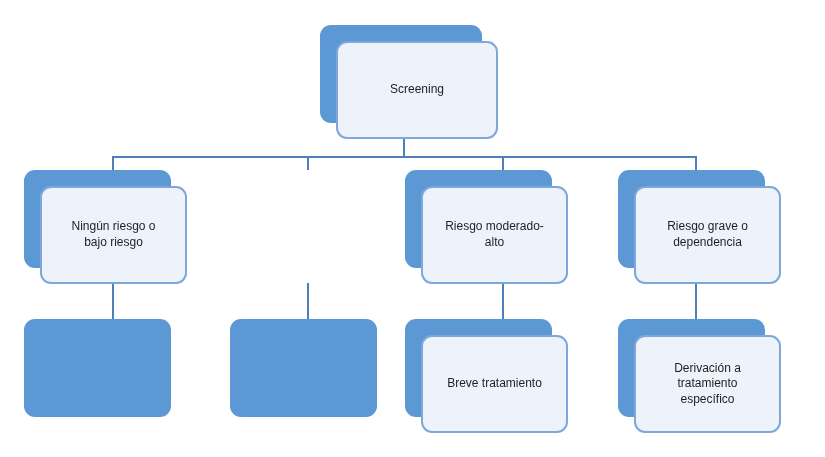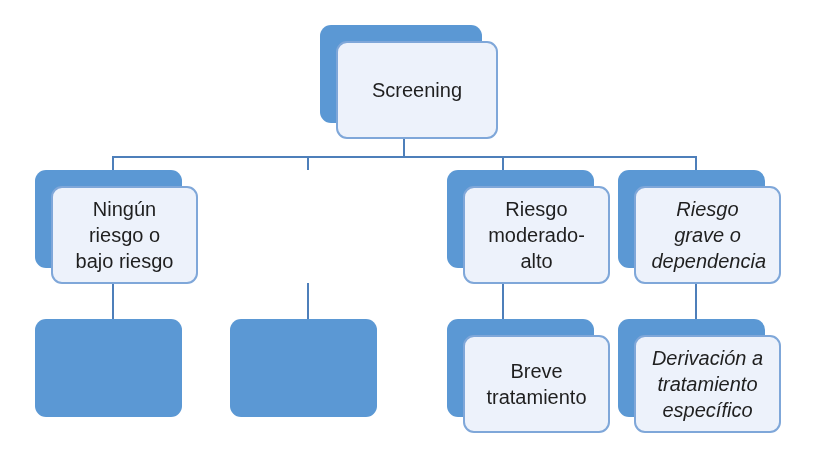--- a/index.html
+++ b/index.html
@@ -16,36 +16,36 @@
   .canvas{position:relative;width:825px;height:457px;background:var(--bg);}
 
   
   .node{position:absolute;width:163px;height:114px;}
   .node .back{position:absolute;left:0;top:0;width:147px;height:98px;
     background:var(--back-fill);border-radius:11px;}
   .node .front{position:absolute;left:16px;top:16px;width:147px;height:98px;
     background:var(--front-fill);border:2px solid var(--front-border);
     border-radius:11px;display:flex;align-items:center;justify-content:center;
     text-align:center;}
-  .node .lbl{display:block;font-size:20px;line-height:1.3;color:var(--text);}
+  .node .lbl{display:block;font-size:12px;line-height:1.3;color:var(--text);}
 
   
   .node.root{width:178px;}
   .node.root .back,.node.root .front{width:162px;}
 
   
   .w100 .lbl{max-width:100px;}
   .w104 .lbl{max-width:104px;}
-  .w112 .lbl{max-width:112px;font-style:italic;}
+  .w112 .lbl{max-width:112px;}
   .w116 .lbl{max-width:116px;}
 
   
   .root{left:320px;top:25px;}
   .r2{top:170px;} .r3{top:319px;}
-  .c1{left:35px;} .c2{left:230px;} .c3{left:447px;} .c4{left:618px;}
+  .c1{left:24px;} .c2{left:230px;} .c3{left:405px;} .c4{left:618px;}
 
   
   .line{position:absolute;background:var(--connector);}
   .v{width:2px;} .h{height:2px;}
   .stub-root{left:403px;top:138px;height:20px;}
   .trunk{left:112px;top:156px;width:585px;}
   .drop1{left:112px;top:156px;height:14px;}
   .drop2{left:307px;top:156px;height:14px;}
   .drop3{left:502px;top:156px;height:14px;}
   .drop4{left:695px;top:156px;height:14px;}

